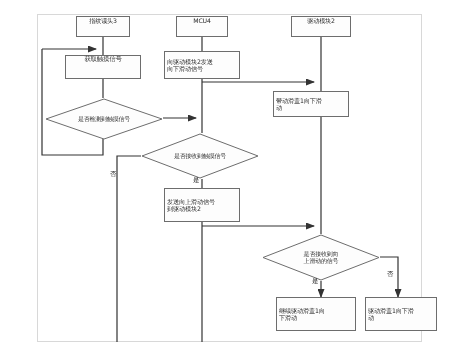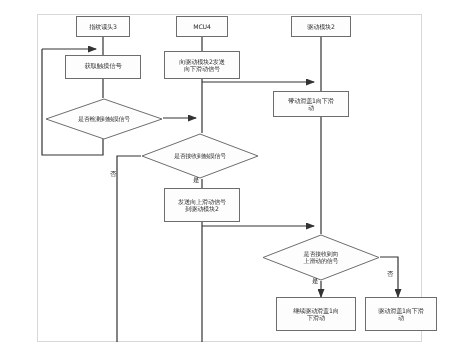--- a/index.html
+++ b/index.html
@@ -1,21 +1,21 @@
 <!DOCTYPE html>
 <html><head>
 <meta charset="utf-8">
 <style>
   html,body{margin:0;padding:0;background:#ffffff;}
   body{font-family:"DejaVu Sans","Liberation Sans",sans-serif;}
   #page{position:relative;width:459px;height:356px;background:#ffffff;overflow:hidden;}
   #frame{position:absolute;left:37px;top:14px;width:385px;height:328px;border:1px solid #d8d8d8;background:#fff;box-sizing:border-box;}
   svg.wires{position:absolute;left:0;top:0;width:459px;height:356px;pointer-events:none;}
   .node{position:absolute;box-sizing:border-box;border:1px solid #6d6d6d;background:#fdfdfd;
-        display:flex;align-items:center;justify-content:center;text-align:center;
+        display:flex;align-items:flex-start;justify-content:center;text-align:center;
         color:#2b2b2b;line-height:1.15;letter-spacing:-0.2px;}
   .node span{display:block;padding:0 2px;}
   .lbl{position:absolute;color:#2b2b2b;white-space:nowrap;}
   .dia{position:absolute;display:flex;align-items:center;justify-content:center;text-align:center;}
   .dia svg{position:absolute;left:0;top:0;}
   .dia .txt{position:relative;z-index:2;color:#2b2b2b;line-height:1.15;letter-spacing:-0.2px;}
 </style>
 </head>
 <body>
 

